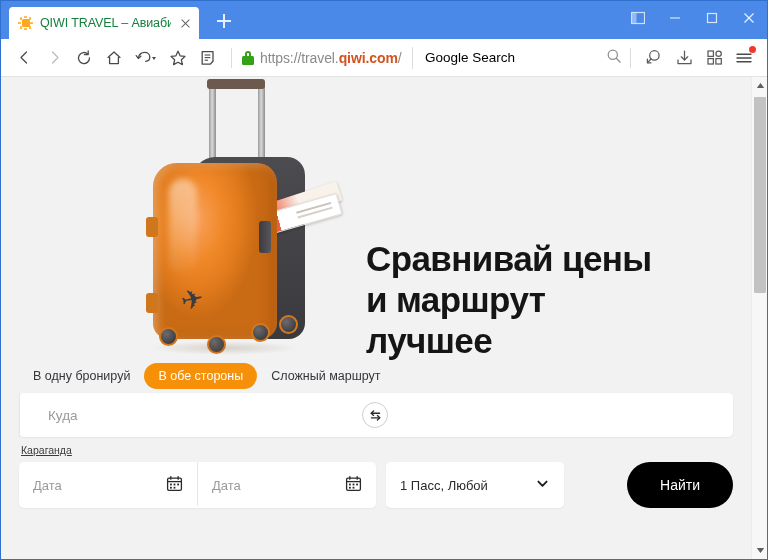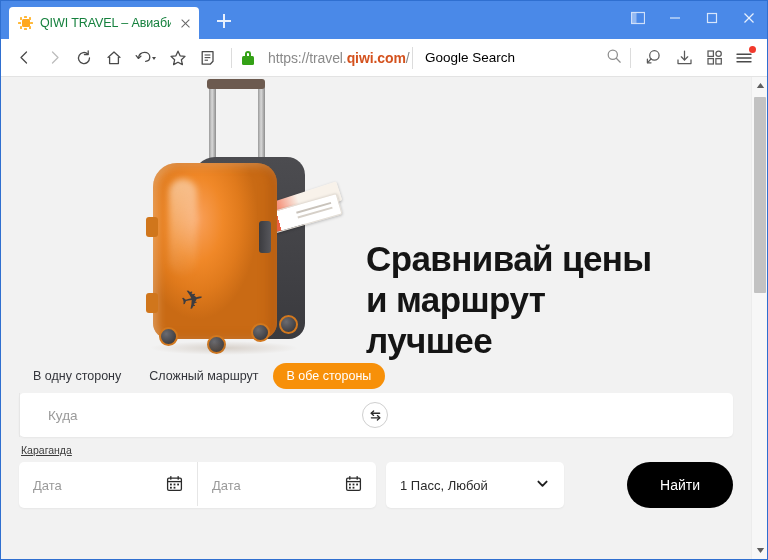--- a/index.html
+++ b/index.html
@@ -116,21 +116,21 @@
     display: flex; align-items: center; justify-content: center;
     cursor: pointer; flex: 0 0 auto;
   }
   .nav-btn.wide { width: 34px; }
   .nav-sep {
     width: 1px; height: 20px; background: #dcdcdc;
     margin: 0 8px; flex: 0 0 1px;
   }
   .url-zone {
     flex: 1; display: flex; align-items: center;
-    height: 30px; gap: 14px; min-width: 0;
+    height: 30px; gap: 6px; min-width: 0;
     padding-left: 2px;
   }
   .lock {
     width: 12px; height: 14px; position: relative; flex: 0 0 12px;
   }
   .lock .body {
     position: absolute; bottom: 0; left: 0;
     width: 12px; height: 9px; background: #34a116; border-radius: 1.5px;
   }
   .lock .shackle {
@@ -583,23 +583,23 @@
           <div class="wheel w4"></div>
           <div class="case-shadow"></div>
         </div>
 
         <div class="hero-title">Сравнивай цены
 и маршрут
 лучшее</div>
       </div>
 
       <div class="trip-tabs">
-        <div class="trip-tab">В одну сторону</div>
+        <div class="trip-tab">В одну бронируй</div>
+        <div class="trip-tab active">В обе стороны</div>
         <div class="trip-tab">Сложный маршрут</div>
-        <div class="trip-tab active">В обе стороны</div>
       </div>
 
       <div class="form-block">
 
         <div class="row-origin">
           <div class="divider-v"></div>
           <div class="swap-btn">
             <svg width="15" height="15" viewBox="0 0 15 15">
               <line x1="3.4" y1="5.2" x2="11.6" y2="5.2" stroke="#2b2b2b" stroke-width="1.35" stroke-linecap="round"></line>
               <polyline points="5.6,3 3.2,5.2 5.6,7.4" fill="none" stroke="#2b2b2b" stroke-width="1.35" stroke-linecap="round" stroke-linejoin="round"></polyline>

